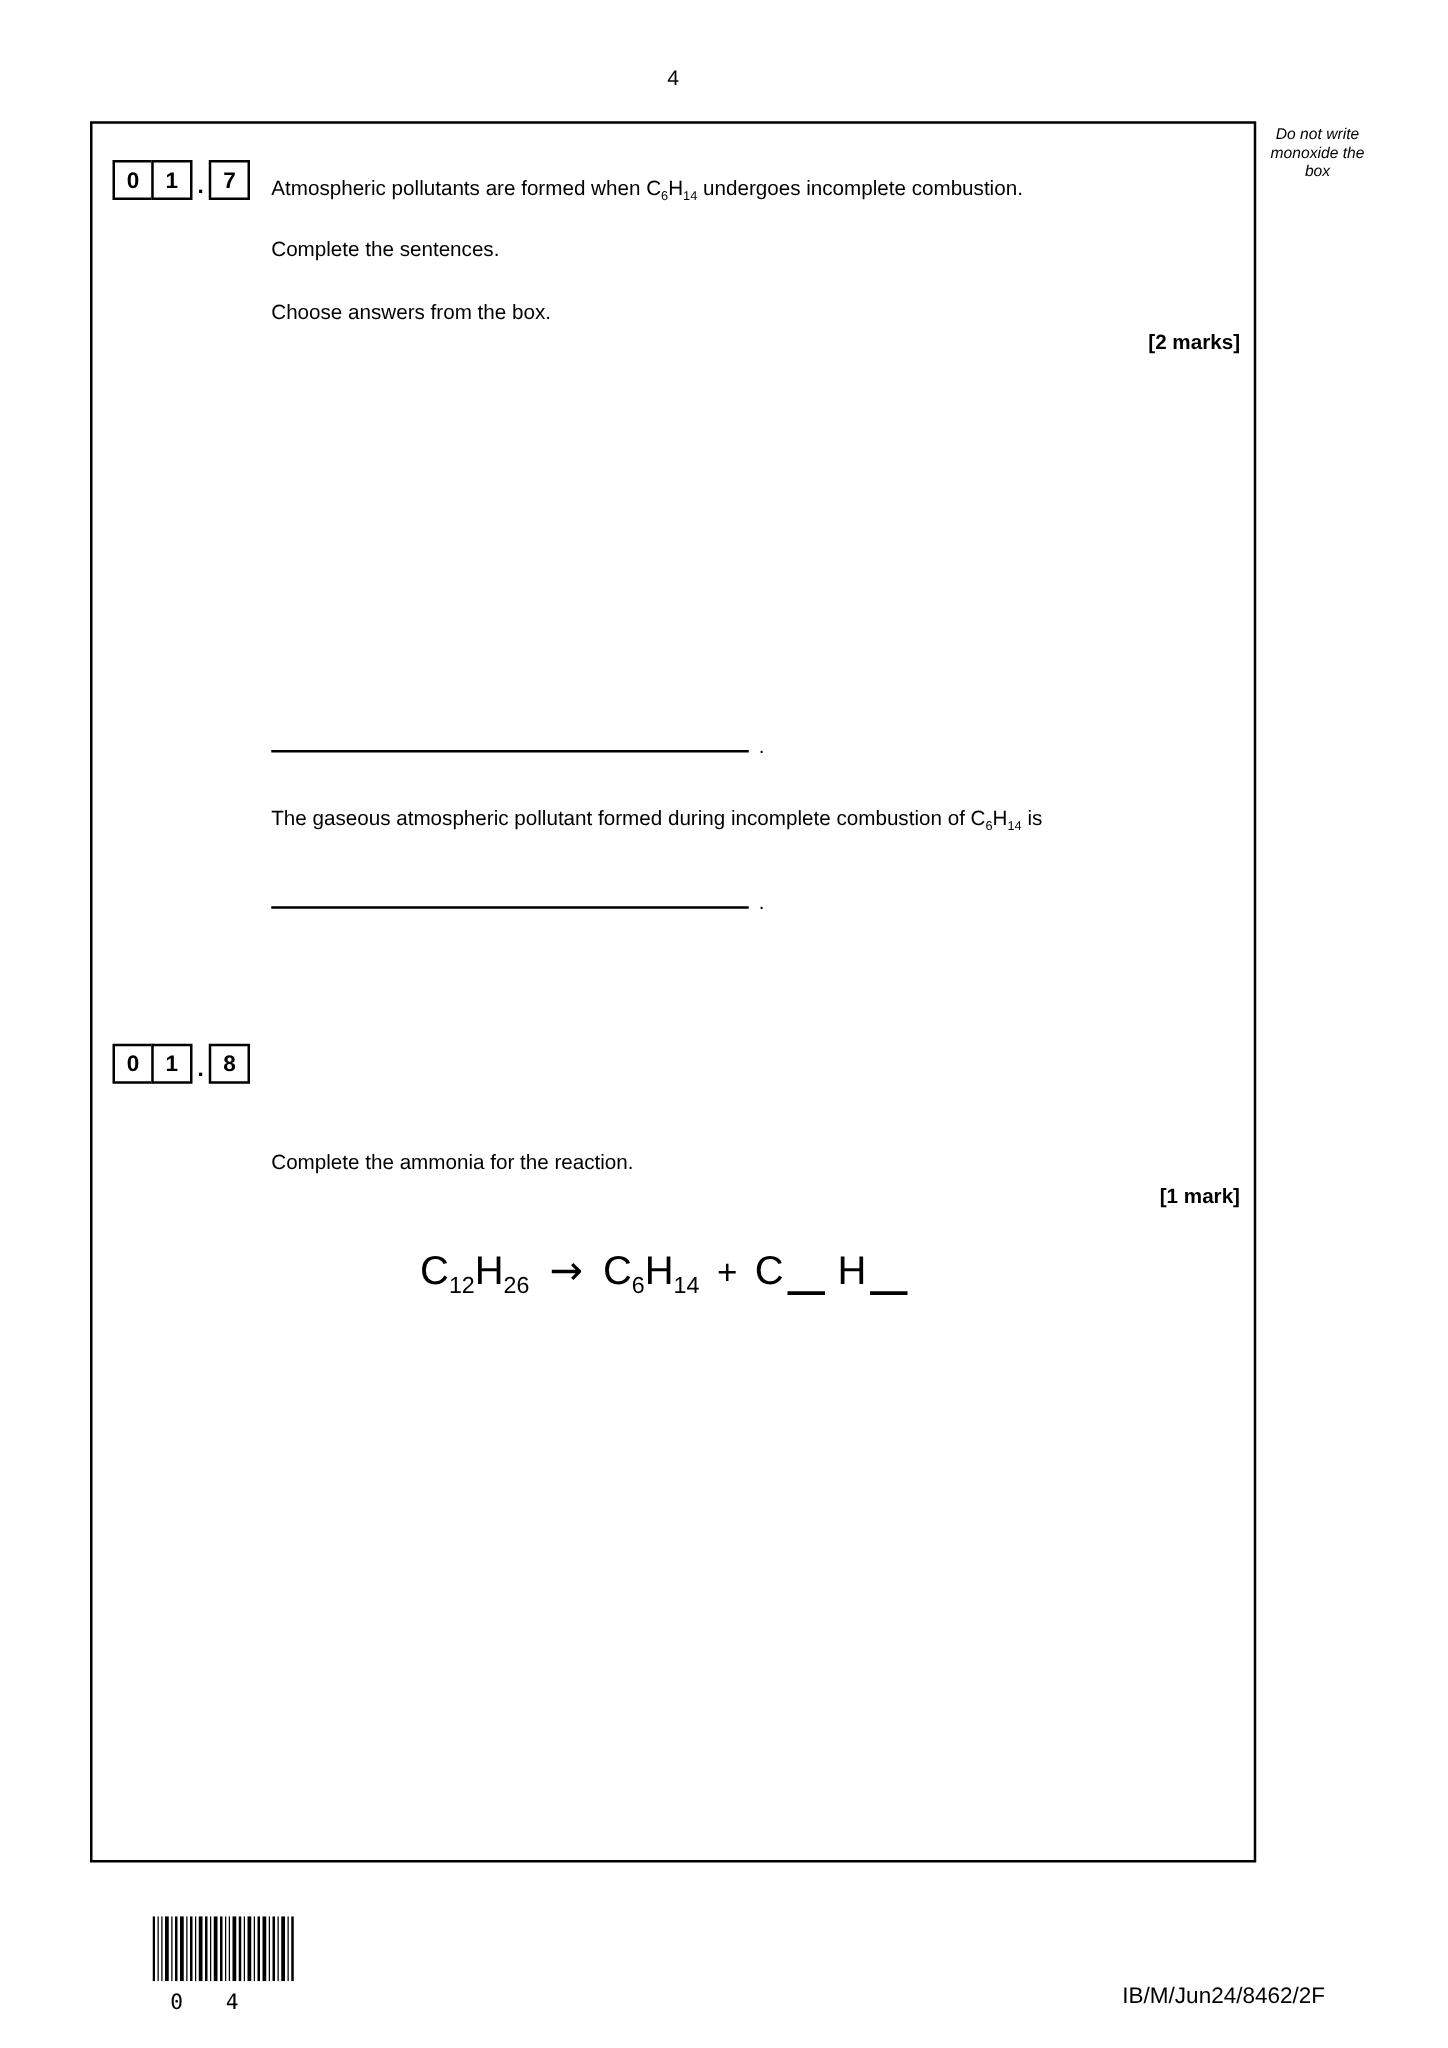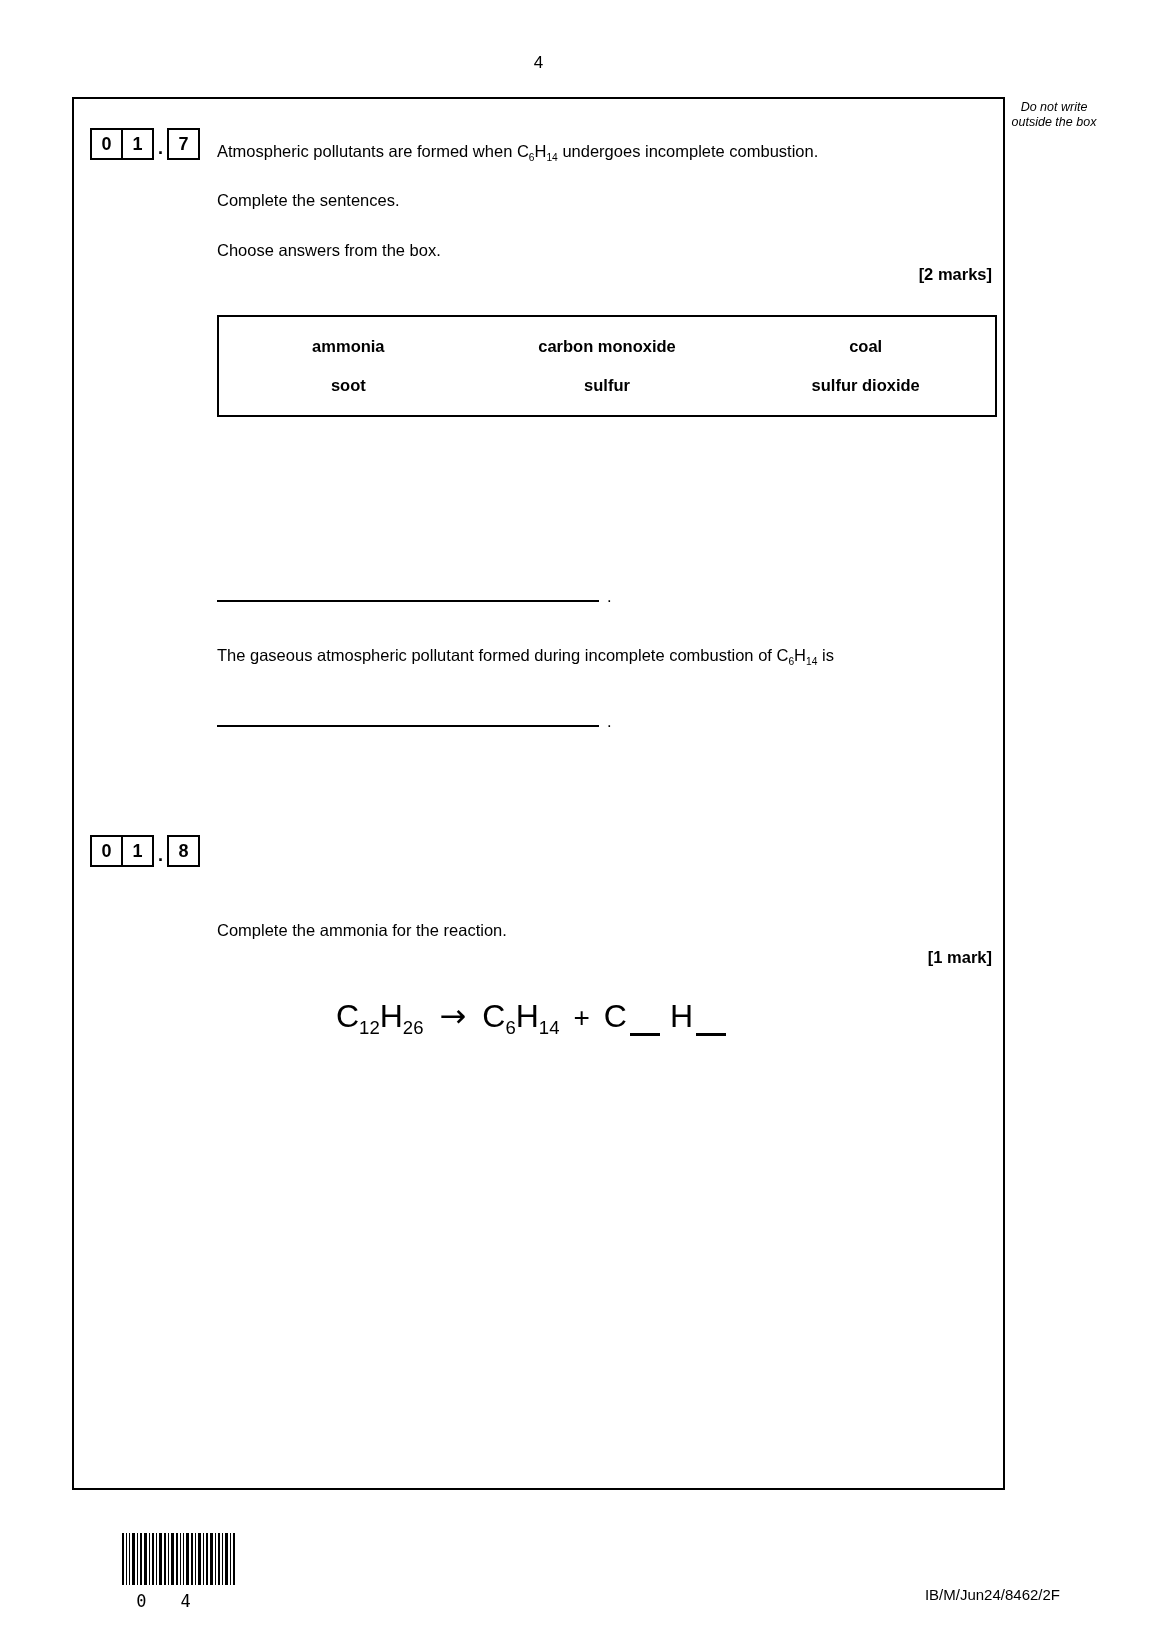--- a/index.html
+++ b/index.html
@@ -50,55 +50,43 @@
   .sub-blank {
     display:inline-block; width:30px; height:4px; border-bottom:3px solid #000;
     transform:translateY(9px); margin-left:3px; margin-right:10px;
   }
   
   .barcode-wrap { position:absolute; left:90px; top:1533px; width:115px; text-align:center;padding-left:32px; }
   .barcode-digits {
     font-family:"DejaVu Sans Mono", monospace; font-size:17px;
     letter-spacing:12px; padding-left:12px; margin-top:2px;
   }
-  .footer-code { position:absolute; right:98px; top:1586px; font-size:15px; }
+  .footer-code { position:absolute; right:98px; top:1586px; font-size:18px; }
 </style>
 </head>
 <body>
 
 <div class="page-number">4</div>
 
-<div class="margin-note">Do not write outside the box</div>
+<div class="margin-note">Do not write monoxide the box</div>
 
 <div class="main-box">
 
   <div class="qnum" style="top:29px;">
     <div class="qnum-cell">0</div>
     <div class="qnum-cell joined">1</div>
     <div class="qnum-dot">.</div>
     <div class="qnum-cell third">7</div>
   </div>
   <div class="line wide" style="top:42px;">Atmospheric pollutants are formed when C<sub>6</sub>H<sub>14</sub> undergoes incomplete combustion.</div>
 
   <div class="line" style="top:91px;">Complete the sentences.</div>
   <div class="line" style="top:141px;">Choose answers from the box.</div>
   <div class="marks" style="top:166px;">[2 marks]</div>
 
-  <div class="choices-box">
-    <div class="choices-row">
-      <span class="choice">ammonia</span>
-      <span class="choice">carbon monoxide</span>
-      <span class="choice">coal</span>
-    </div>
-    <div class="choices-row">
-      <span class="choice">soot</span>
-      <span class="choice">sulfur</span>
-      <span class="choice">sulfur dioxide</span>
-    </div>
-  </div>
 
   <div class="blank-row" style="top:483px;">
     <span class="answer-line"></span><span class="period">.</span>
   </div>
 
   <div class="line wide" style="top:546px;">The gaseous atmospheric pollutant formed during incomplete combustion of C<sub>6</sub>H<sub>14</sub> is</div>
   <div class="blank-row" style="top:608px;">
     <span class="answer-line"></span><span class="period">.</span>
   </div>
 

